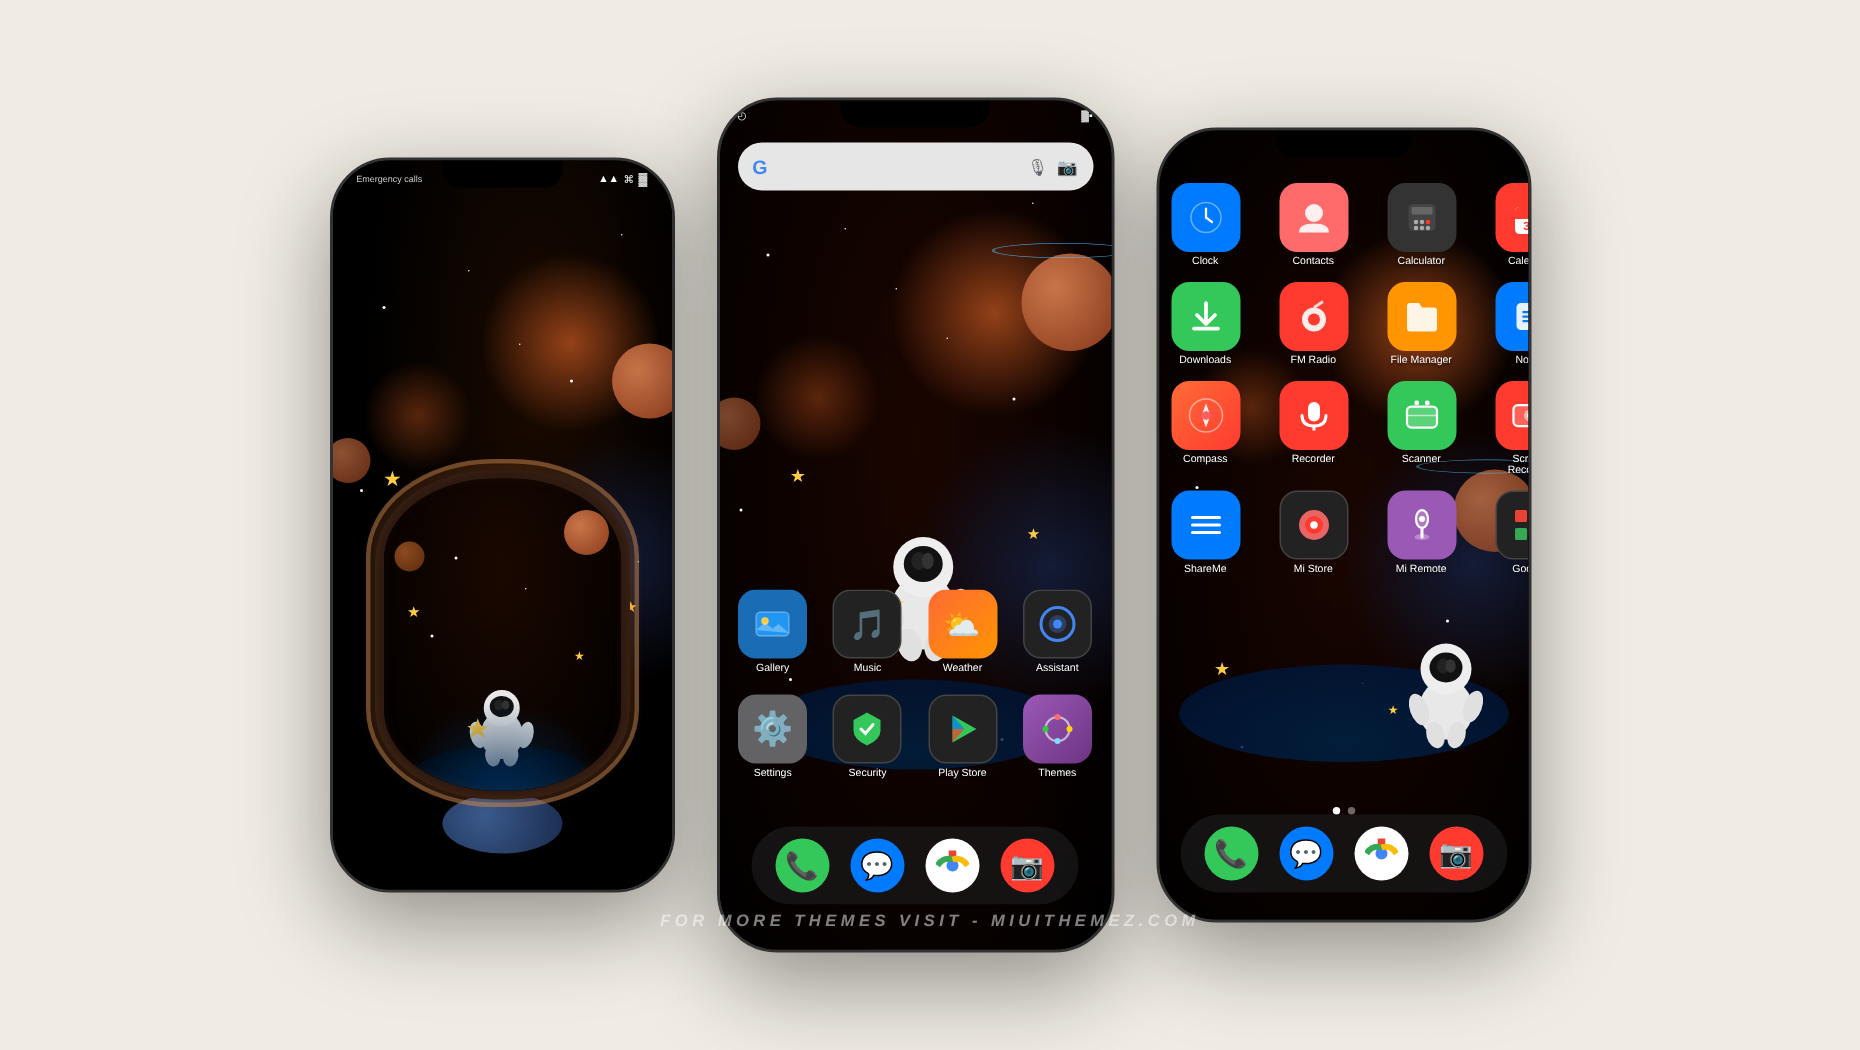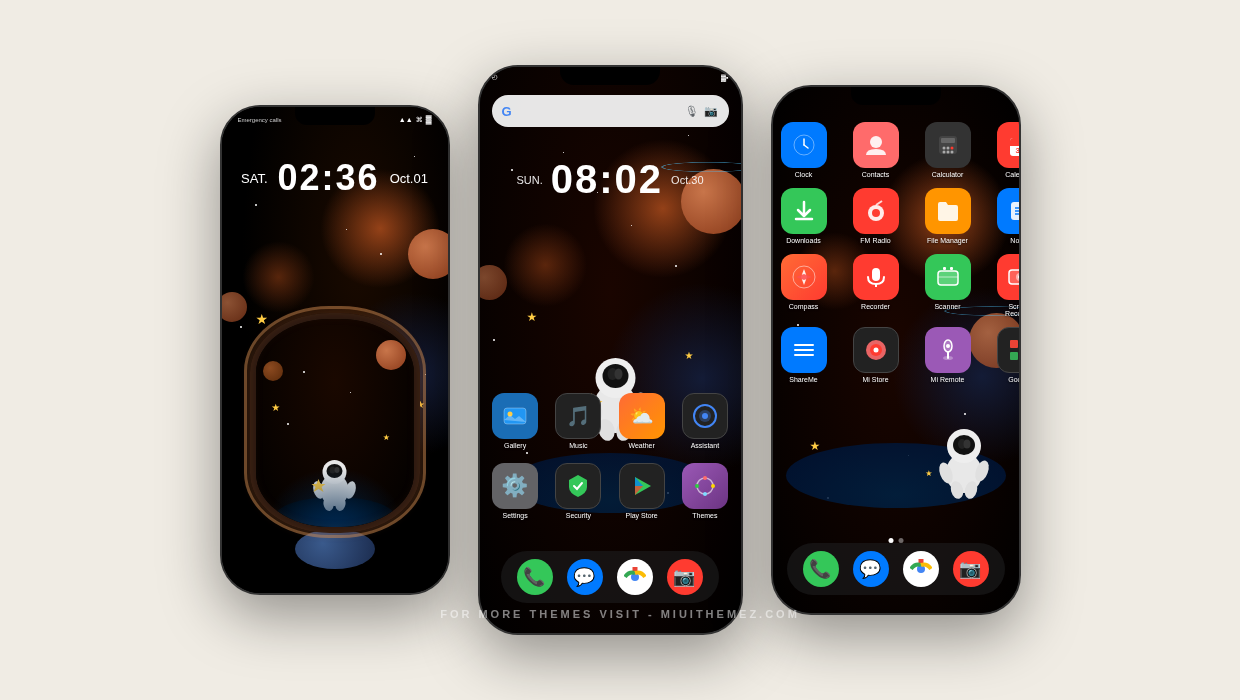--- a/index.html
+++ b/index.html
@@ -26,20 +26,21 @@
       position: absolute;
       bottom: 80px;
       left: 50%;
       transform: translateX(-50%);
       color: rgba(255,255,255,0.5);
       font-size: 11px;
       letter-spacing: 3px;
       font-weight: 600;
       white-space: nowrap;
       z-index: 100;
+      font-style: italic;
     }
     
     .phone {
       border-radius: 40px;
       overflow: hidden;
       position: relative;
       box-shadow: 0 20px 60px rgba(0,0,0,0.4);
       border: 2px solid #333;
       background: #000;
     }
@@ -369,25 +370,20 @@
 
       <div class="status-bar" style="position:absolute;top:2px;left:0;right:0;z-index:30;font-size:7px;">
         <span style="font-size:6px;color:#ccc;">Emergency calls</span>
         <div class="status-icons">
           <span>▲▲</span>
           <span>⌘</span>
           <span class="bat">▓</span>
         </div>
       </div>
 
-      <div class="phone1-clock-area">
-        <span class="phone1-day">SAT.</span>
-        <span class="phone1-time">02:36</span>
-        <span class="phone1-date">Oct.01</span>
-      </div>
 
       <div class="viewport-window">
 
         <div style="position:absolute;inset:0;background:radial-gradient(ellipse at 50% 30%,#1a0800,#000);">
 
           <div style="position:absolute;width:30px;height:30px;border-radius:50%;background:radial-gradient(circle at 35% 35%,#c8754a,#8b3a1a);top:10%;right:5%;"></div>
           <div style="position:absolute;width:20px;height:20px;border-radius:50%;background:radial-gradient(circle at 35% 35%,#8c4a20,#5a2a0a);top:20%;left:5%;"></div>
 
           <div style="position:absolute;width:2px;height:2px;border-radius:50%;background:#fff;top:25%;left:30%;"></div>
           <div style="position:absolute;width:1px;height:1px;border-radius:50%;background:#fff;top:35%;left:60%;"></div>
@@ -478,25 +474,20 @@
         </div>
       </div>
 
       <div class="search-bar">
         <span class="search-g">G</span>
         <div class="search-bar-mid"></div>
         <span class="search-mic">🎙</span>
         <span class="search-lens">📷</span>
       </div>
 
-      <div class="phone2-clock">
-        <span class="phone2-day">SUN.</span>
-        <span class="phone2-time">08:02</span>
-        <span class="phone2-date">Oct.30</span>
-      </div>
 
       <div class="app-grid">
 
         <div class="app-row">
           <div class="app-item">
             <div class="app-icon" style="background:#1a6db5;">
               <svg width="26" height="26" viewBox="0 0 26 26">
                   <rect x="2" y="5" width="22" height="16" rx="3" fill="#2196F3"></rect>
                   <rect x="2" y="5" width="22" height="16" rx="3" fill="none" stroke="rgba(255,255,255,0.3)" stroke-width="1"></rect>
                   <circle cx="8" cy="11" r="2.5" fill="#ffcc44"></circle>

